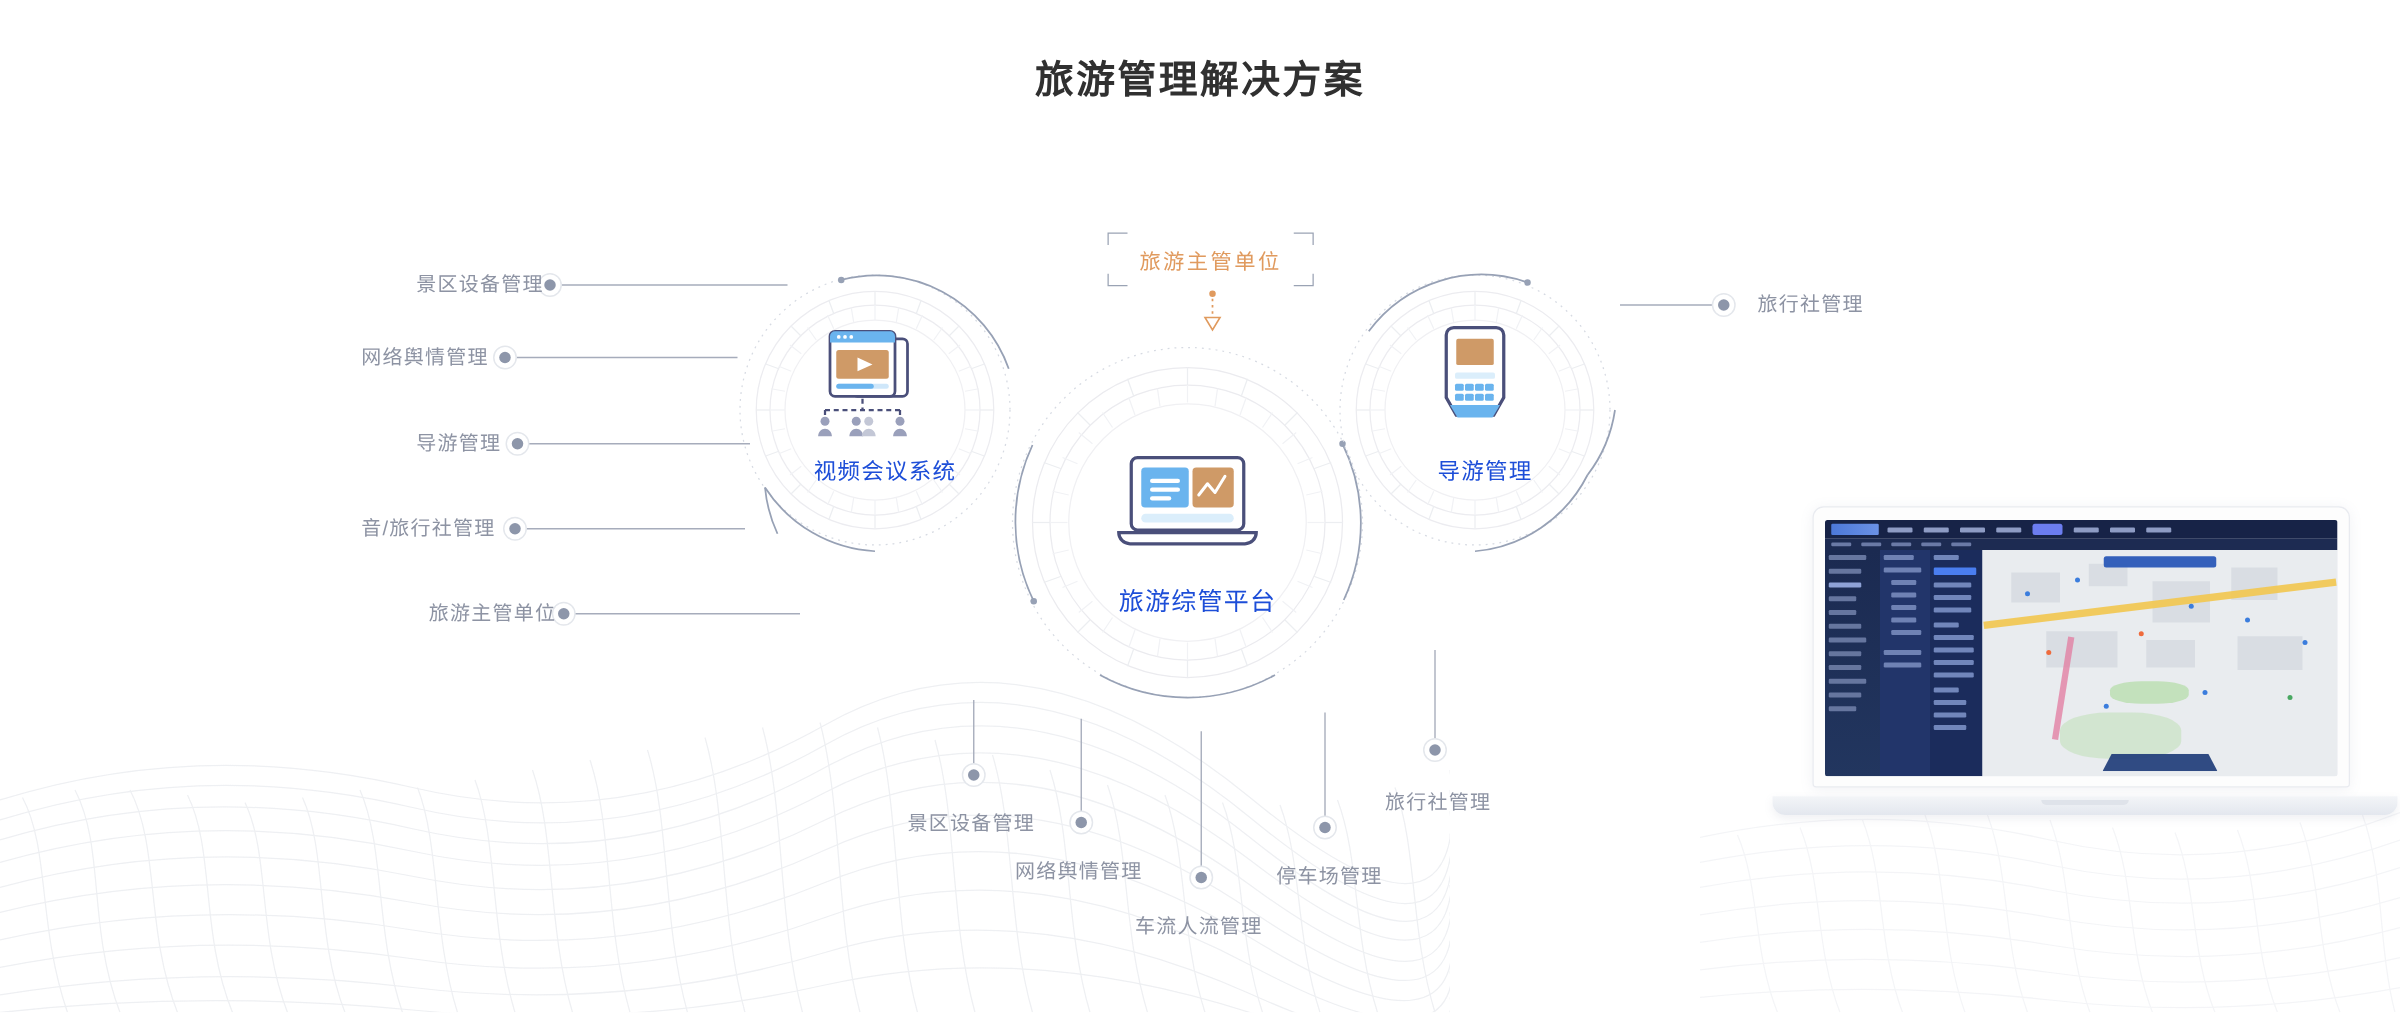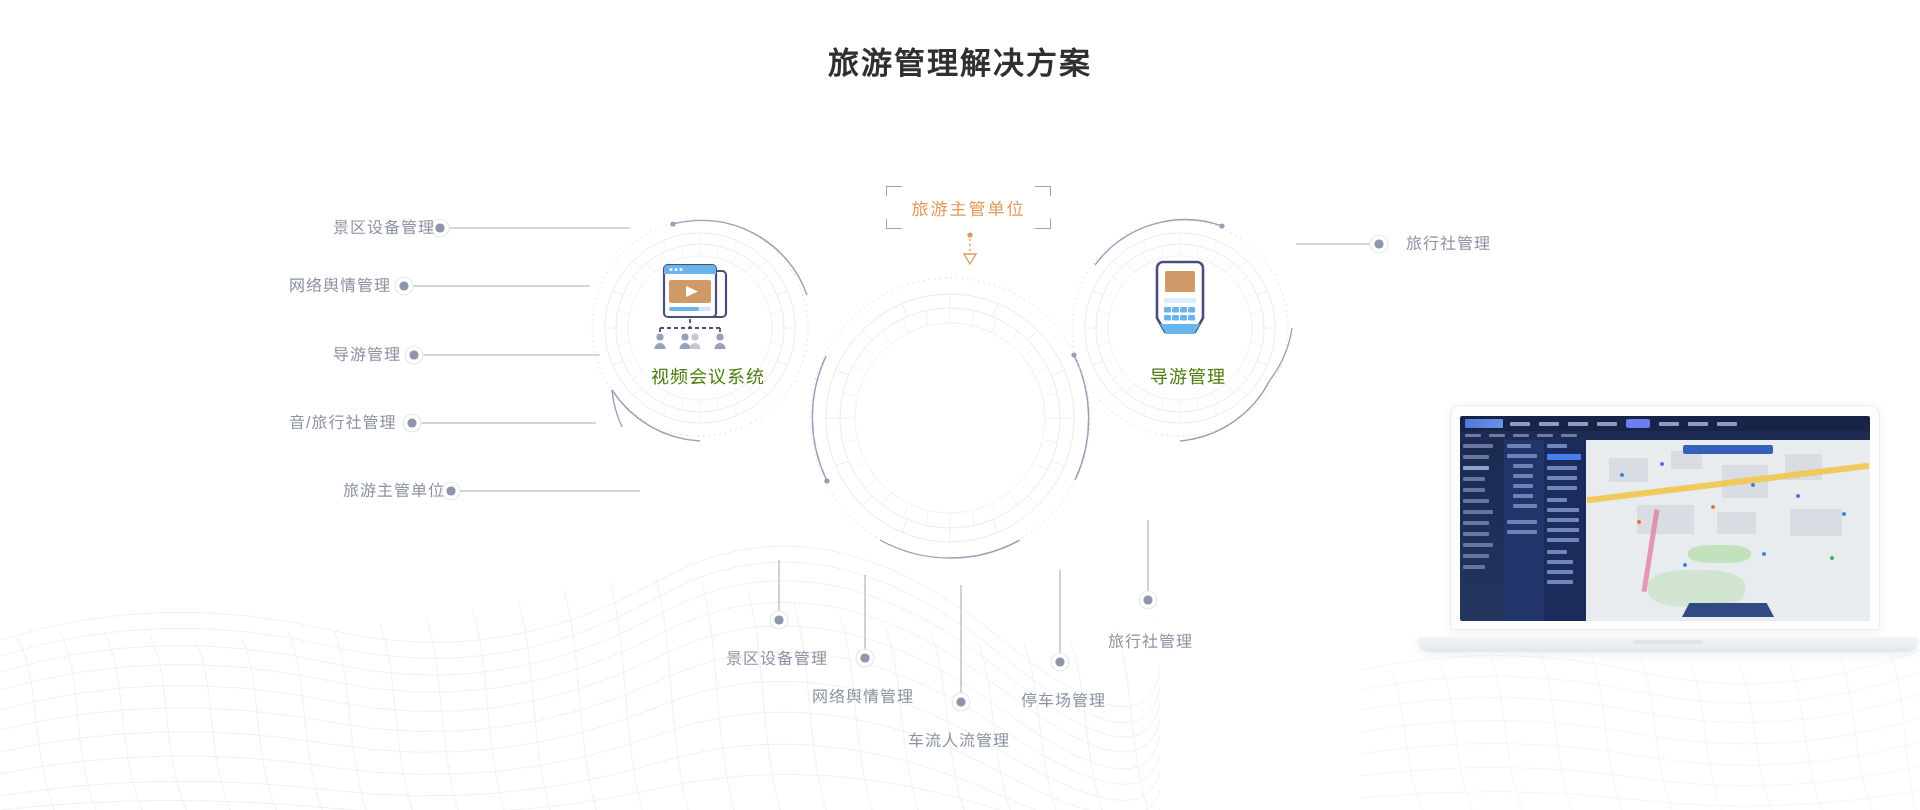--- a/index.html
+++ b/index.html
@@ -41,21 +41,21 @@
     position:absolute;inset:0;display:flex;align-items:center;justify-content:center;
     font-size:17px;color:#e09a5e;letter-spacing:2px;
   }
   .authority-arrow{position:absolute;left:955px;top:232px;width:30px;height:34px;}
 
   
   .ring{position:absolute;}
   .ring .icon-wrap{position:absolute;left:0;right:0;display:flex;justify-content:center;}
   .ring .ring-label{
     position:absolute;left:16px;right:0;text-align:center;
-    color:#4d7c0f;letter-spacing:1px;
+    color:#1d4ed8;letter-spacing:1px;
   }
   .ring-left{left:590px;top:218px;width:220px;height:220px;}
   .ring-left .ring-label{top:144px;font-size:18px;}
   .ring-left .icon-wrap{top:42px;}
   .ring-center{left:810px;top:280px;width:280px;height:280px;}
   .ring-center .ring-label{top:185px;font-size:20px;}
   .ring-center .icon-wrap{top:82px;}
   .ring-right{left:1070px;top:220px;width:220px;height:220px;}
   .ring-right .ring-label{top:142px;font-size:18px;}
   .ring-right .icon-wrap{top:40px;}
@@ -471,20 +471,36 @@
           <circle cx="47" cy="77" r="3.6" fill="#c3c7d6"></circle>
             <path d="M41.5 89c0-3.4 2.5-6 5.5-6s5.5 2.6 5.5 6z" fill="#c3c7d6"></path>
           <circle cx="72" cy="77" r="3.6"></circle>
             <path d="M66.5 89c0-3.4 2.5-6 5.5-6s5.5 2.6 5.5 6z"></path>
         </g>
       </svg>
     </div>
     <div class="ring-label">视频会议系统</div>
   </div>
 
+  <div class="ring ring-center">
+    <div class="icon-wrap">
+      <svg width="124" height="84" viewBox="0 0 124 84">
+        <rect x="17" y="4" width="90" height="58" rx="5" fill="#fff" stroke="#4a4f7a" stroke-width="2.6"></rect>
+        <rect x="25" y="12" width="38" height="32" rx="3" fill="#6ab4ee"></rect>
+        <rect x="32" y="21" width="24" height="3.4" rx="1.7" fill="#fff"></rect>
+        <rect x="32" y="28" width="24" height="3.4" rx="1.7" fill="#fff"></rect>
+        <rect x="32" y="35" width="17" height="3.4" rx="1.7" fill="#fff"></rect>
+        <rect x="66" y="12" width="33" height="32" rx="3" fill="#cf9a67"></rect>
+        <polyline points="71,34 78,25 84,32 92,19" fill="none" stroke="#fff" stroke-width="2.4" stroke-linecap="round" stroke-linejoin="round"></polyline>
+        <rect x="25" y="49" width="74" height="7" rx="3.5" fill="#dbeefb"></rect>
+        <path d="M7 64h110a0 0 0 0 1 0 0c0 5-4 9-9 9H16c-5 0-9-4-9-9z" fill="#fff" stroke="#4a4f7a" stroke-width="2.6"></path>
+      </svg>
+    </div>
+    <div class="ring-label">旅游综管平台</div>
+  </div>
 
   <div class="ring ring-right">
     <div class="icon-wrap">
       <svg width="66" height="88" viewBox="0 0 66 88">
         <path d="M10 8a6 6 0 0 1 6-6h34a6 6 0 0 1 6 6v50l-8 14H18L10 58z" fill="#fff" stroke="#4a4f7a" stroke-width="2.6"></path>
         <rect x="18" y="11" width="30" height="21" rx="1.5" fill="#cf9a67"></rect>
         <rect x="17" y="38" width="32" height="5" rx="1.5" fill="#dbeefb"></rect>
         <g fill="#6ab4ee">
           <rect x="17" y="47" width="7" height="5.5" rx="1.2"></rect>
           <rect x="25" y="47" width="7" height="5.5" rx="1.2"></rect>

